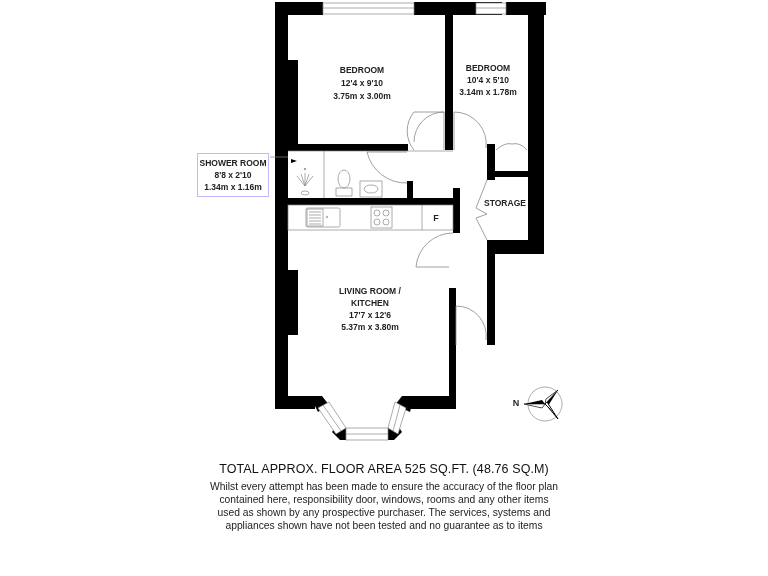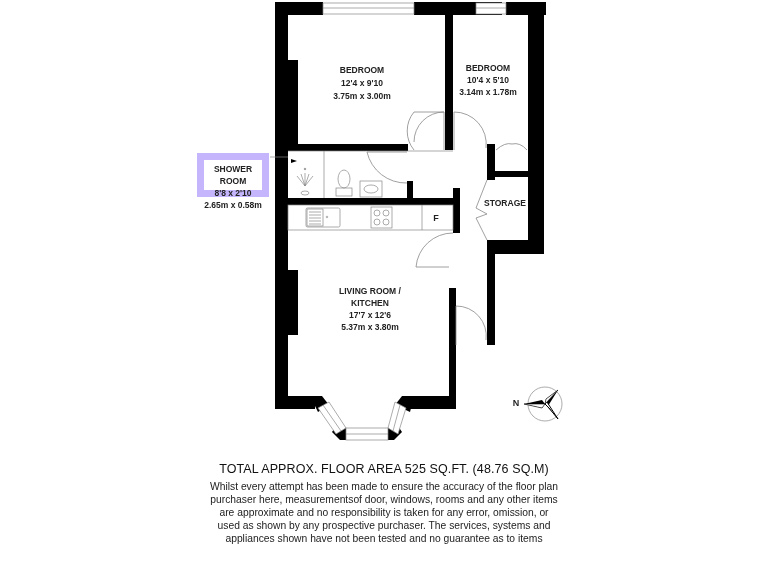--- a/index.html
+++ b/index.html
@@ -1,19 +1,19 @@
 <!DOCTYPE html>
 <html><head>
 <meta charset="utf-8">
 <style>
   html, body { margin:0; padding:0; background:#ffffff; }
   body { width:768px; height:576px; position:relative; overflow:hidden; font-family:"Liberation Sans", sans-serif; }
   #plan { position:absolute; left:0; top:0; width:768px; height:460px; }
   .room-label { font-family:"Liberation Sans", sans-serif; font-weight:bold; font-size:8.5px; fill:#222; text-anchor:middle; }
-  .callout { position:absolute; left:197px; top:153px; width:72px; height:44px; border:7px solid #c4b5fd; background:#fff; text-align:center; font-weight:bold; font-size:8.5px; line-height:12px; color:#222; padding-top:3px; box-sizing:border-box; }
+  .callout { position:absolute; left:197px; top:153px; width:72px; height:44px; border:1px solid #c4b5fd; background:#fff; text-align:center; font-weight:bold; font-size:8.5px; line-height:12px; color:#222; padding-top:3px; box-sizing:border-box; }
   .footer-title { position:absolute; left:0; width:768px; top:462px; text-align:center; font-size:12.5px; color:#111; letter-spacing:0.1px; }
   .disclaimer { position:absolute; left:0; width:768px; top:480px; text-align:center; font-size:10.3px; line-height:13.1px; color:#222; }
   .disclaimer div { white-space:nowrap; }
 </style>
 </head>
 <body>
 
 <svg id="plan" viewBox="0 0 768 460" xmlns="http://www.w3.org/2000/svg">
 
   <g fill="#000">
@@ -172,24 +172,23 @@
     <polygon points="558,419 547,402 545,404 549,408" fill="#fff" stroke="#000" stroke-width="1"></polygon>
     <polygon points="545,404 558,390 546,399" fill="#fff" stroke="#000" stroke-width="0.6"></polygon>
     <polygon points="545,404 524,404 542,408" fill="#fff" stroke="#000" stroke-width="0.6"></polygon>
     <polygon points="558,419 549,408 545,404" fill="#000"></polygon>
   </g>
 </svg>
 
 <div class="callout">
   <div>SHOWER ROOM</div>
   <div>8'8 x 2'10</div>
-  <div>2.65m x 0.58m</div>
+  <div>1.34m x 1.16m</div>
 </div>
 
 <div class="footer-title">TOTAL APPROX. FLOOR AREA 525 SQ.FT. (48.76 SQ.M)</div>
 
 <div class="disclaimer">
   <div>Whilst every attempt has been made to ensure the accuracy of the floor plan</div>
-  <div>purchaser here, measurementsof door, windows, rooms and any other items</div>
-  <div>are approximate and no responsibility is taken for any error, omission, or</div>
+  <div>contained here, responsibility door, windows, rooms and any other items</div>
   <div>used as shown by any prospective purchaser. The services, systems and</div>
   <div>appliances shown have not been tested and no guarantee as to items</div>
 </div>
 
 </body></html>

